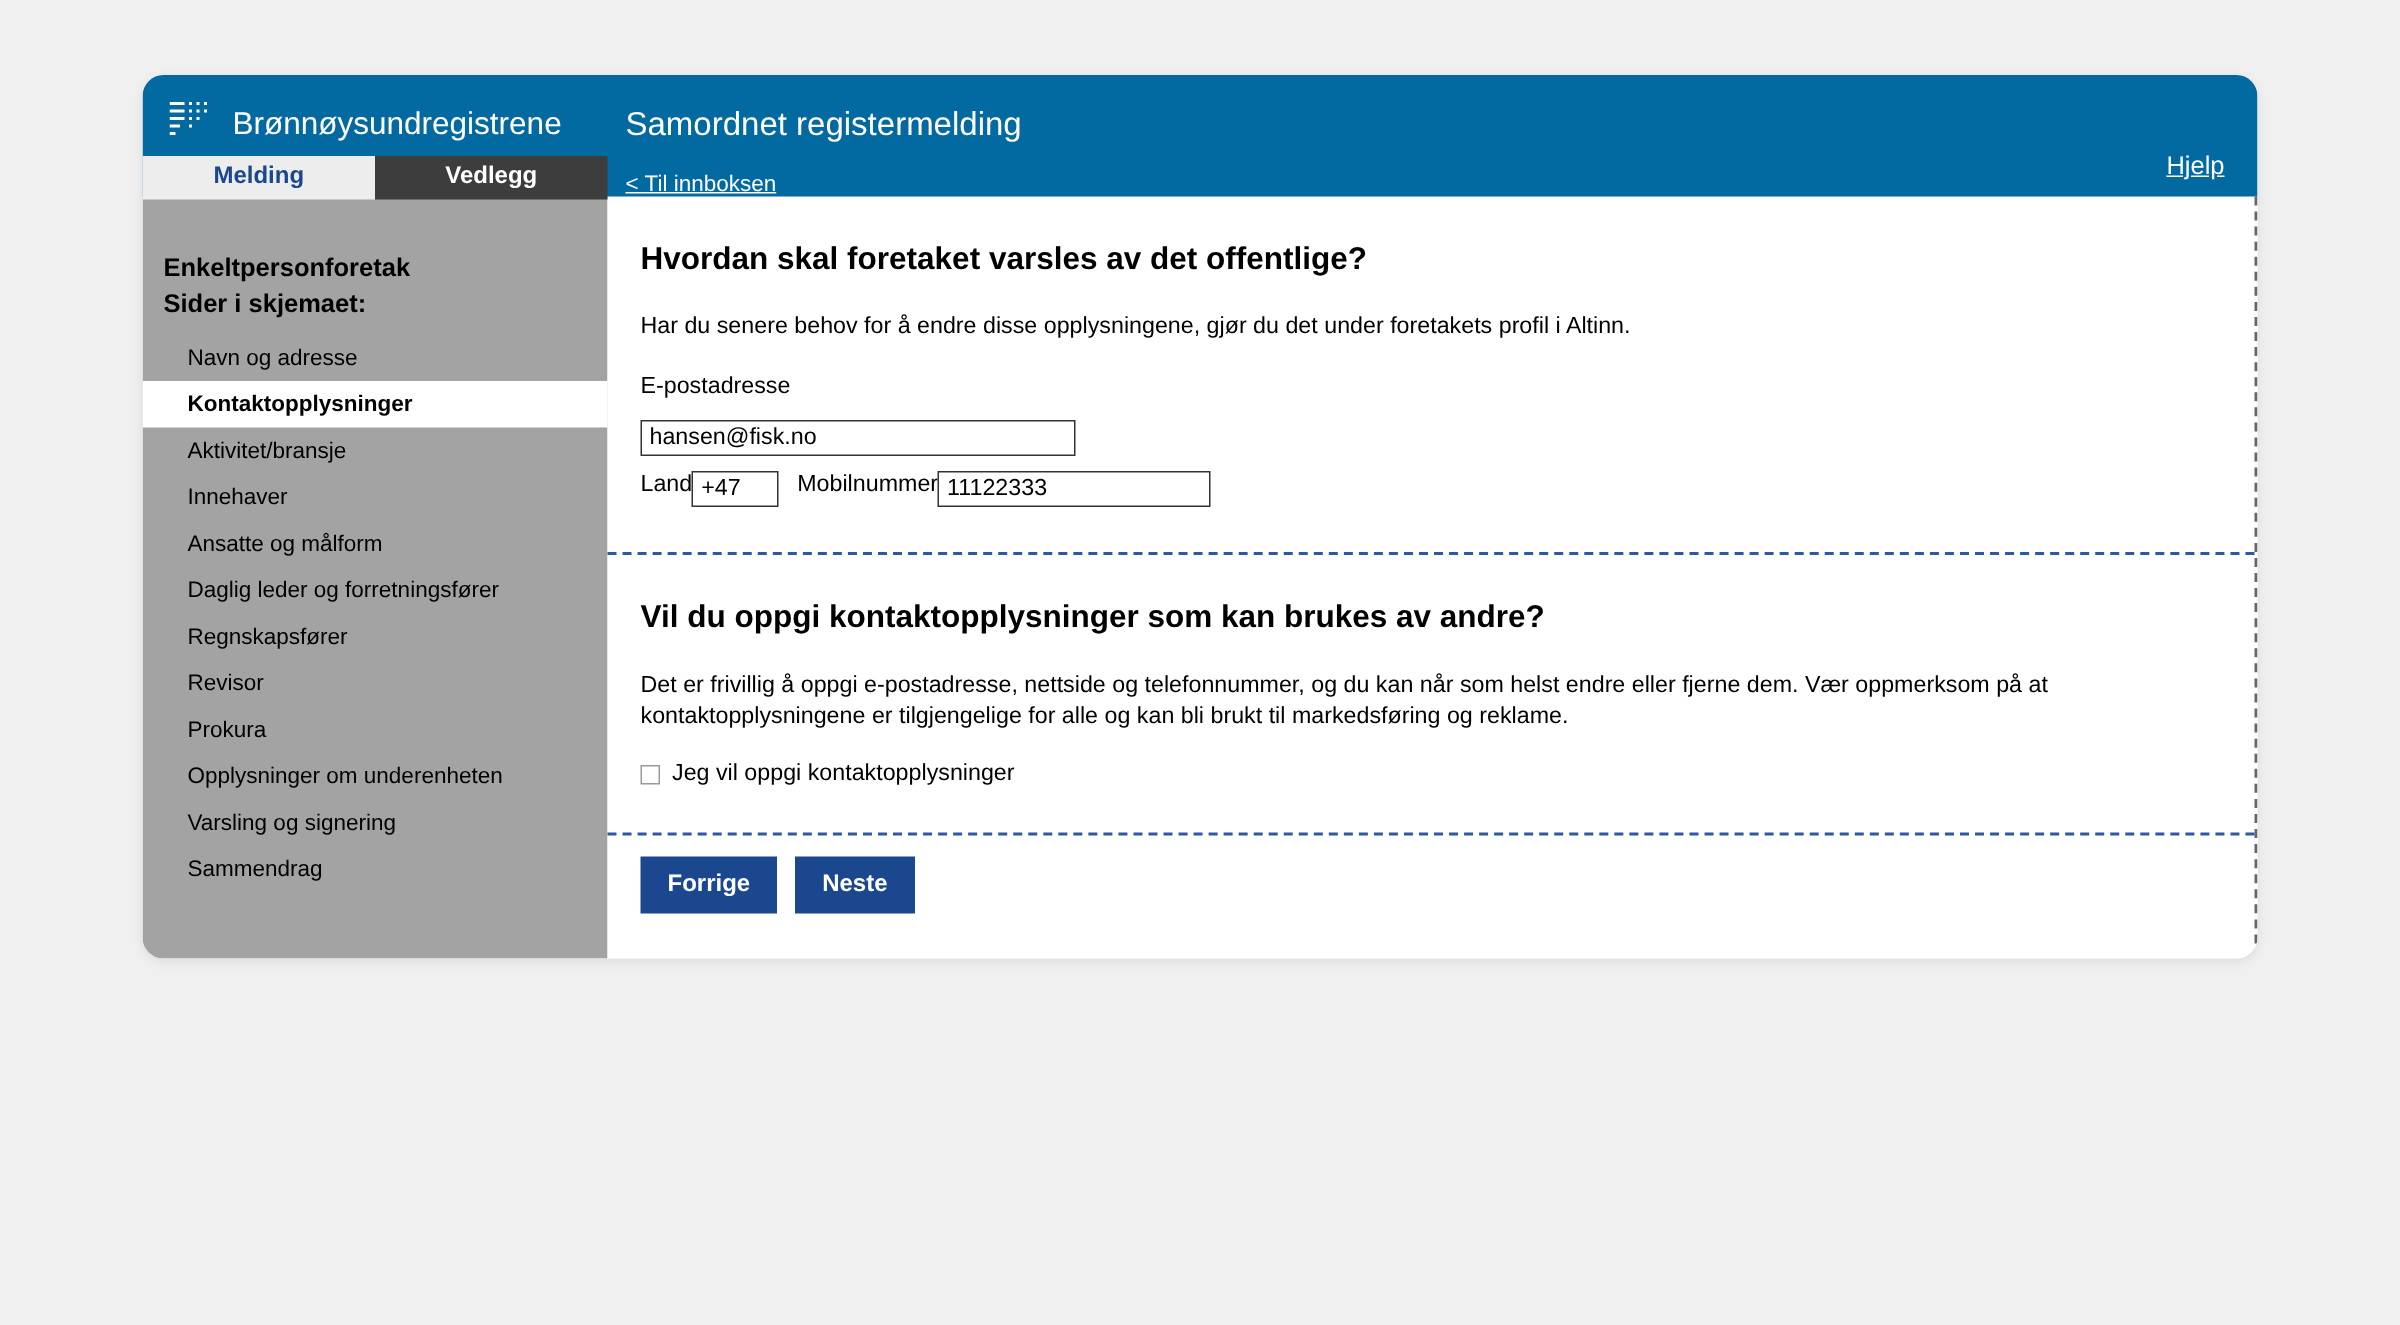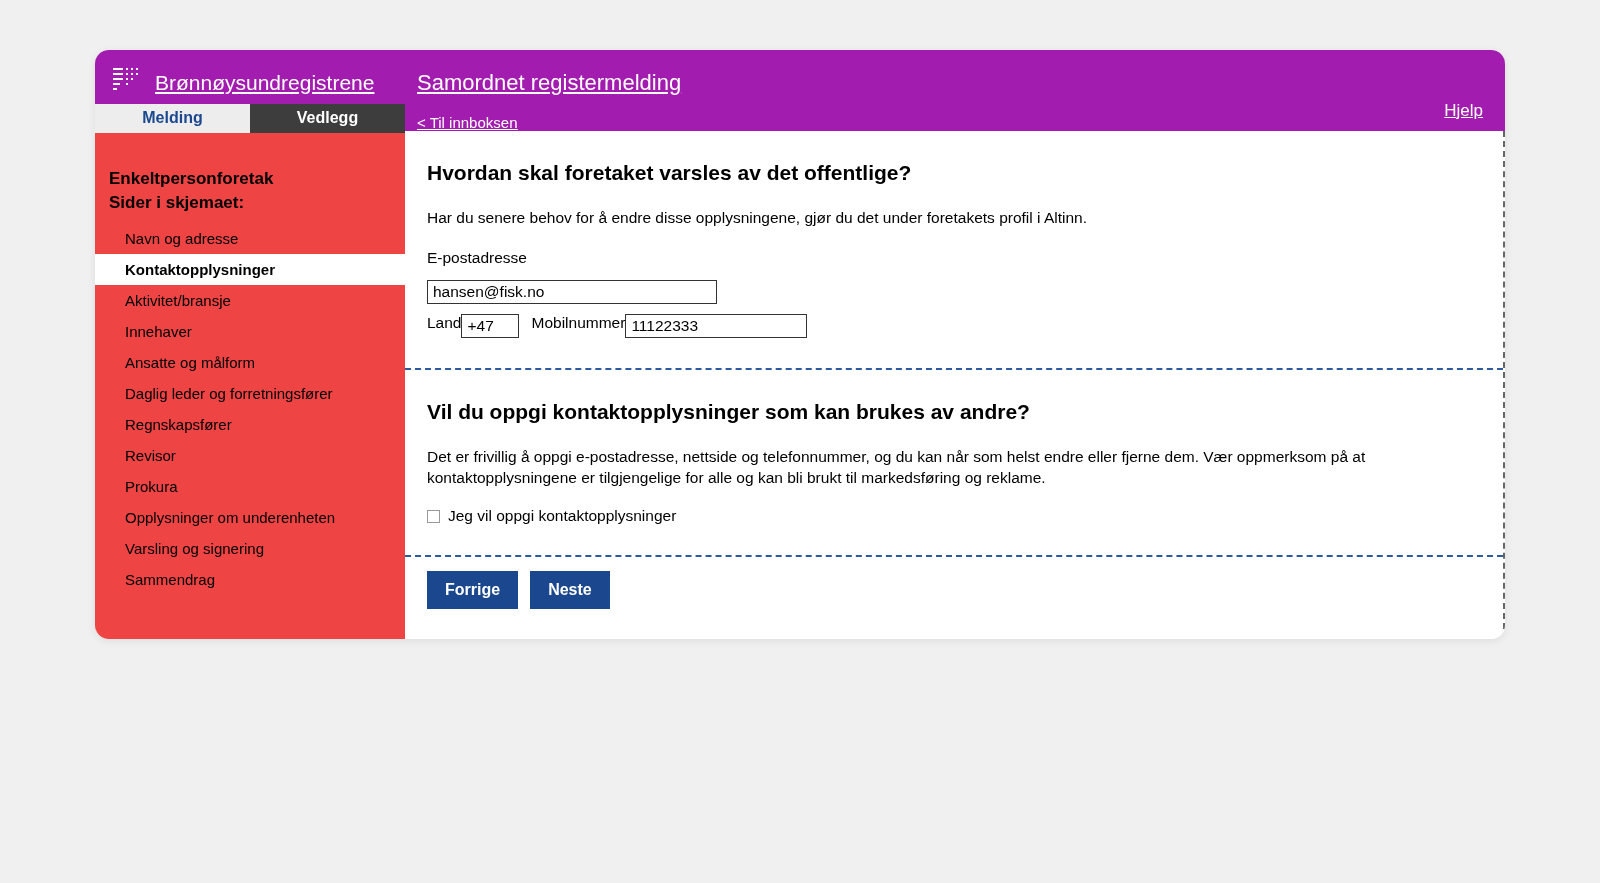--- a/index.html
+++ b/index.html
@@ -14,26 +14,25 @@
       font-size: 15px;
       color: #000;
     }
     .window {
       background: #fff;
       border-radius: 14px;
       overflow: hidden;
       box-shadow: 0 2px 8px rgba(0,0,0,0.08);
     }
     .header {
-      background: #a21caf;
+      background: #0369a1;
       color: #fff;
       display: flex;
       align-items: flex-start;
       position: relative;
-      text-decoration: underline;
     }
     .logo-block {
       display: flex;
       align-items: center;
       padding: 18px 18px 12px 18px;
       min-width: 310px;
     }
     .logo-icon {
       margin-right: 14px;
     }
@@ -87,21 +86,21 @@
     }
     .tab-inactive {
       background: #3d3d3d;
       color: #fff;
     }
     .body {
       display: flex;
     }
     .sidebar {
       width: 310px;
-      background: #ef4444;
+      background: #a3a3a3;
       padding: 38px 0 40px 0;
       flex-shrink: 0;
     }
     .sidebar-title {
       font-size: 17px;
       font-weight: bold;
       padding: 0 0 4px 14px;
     }
     .sidebar-subtitle {
       font-size: 17px;

